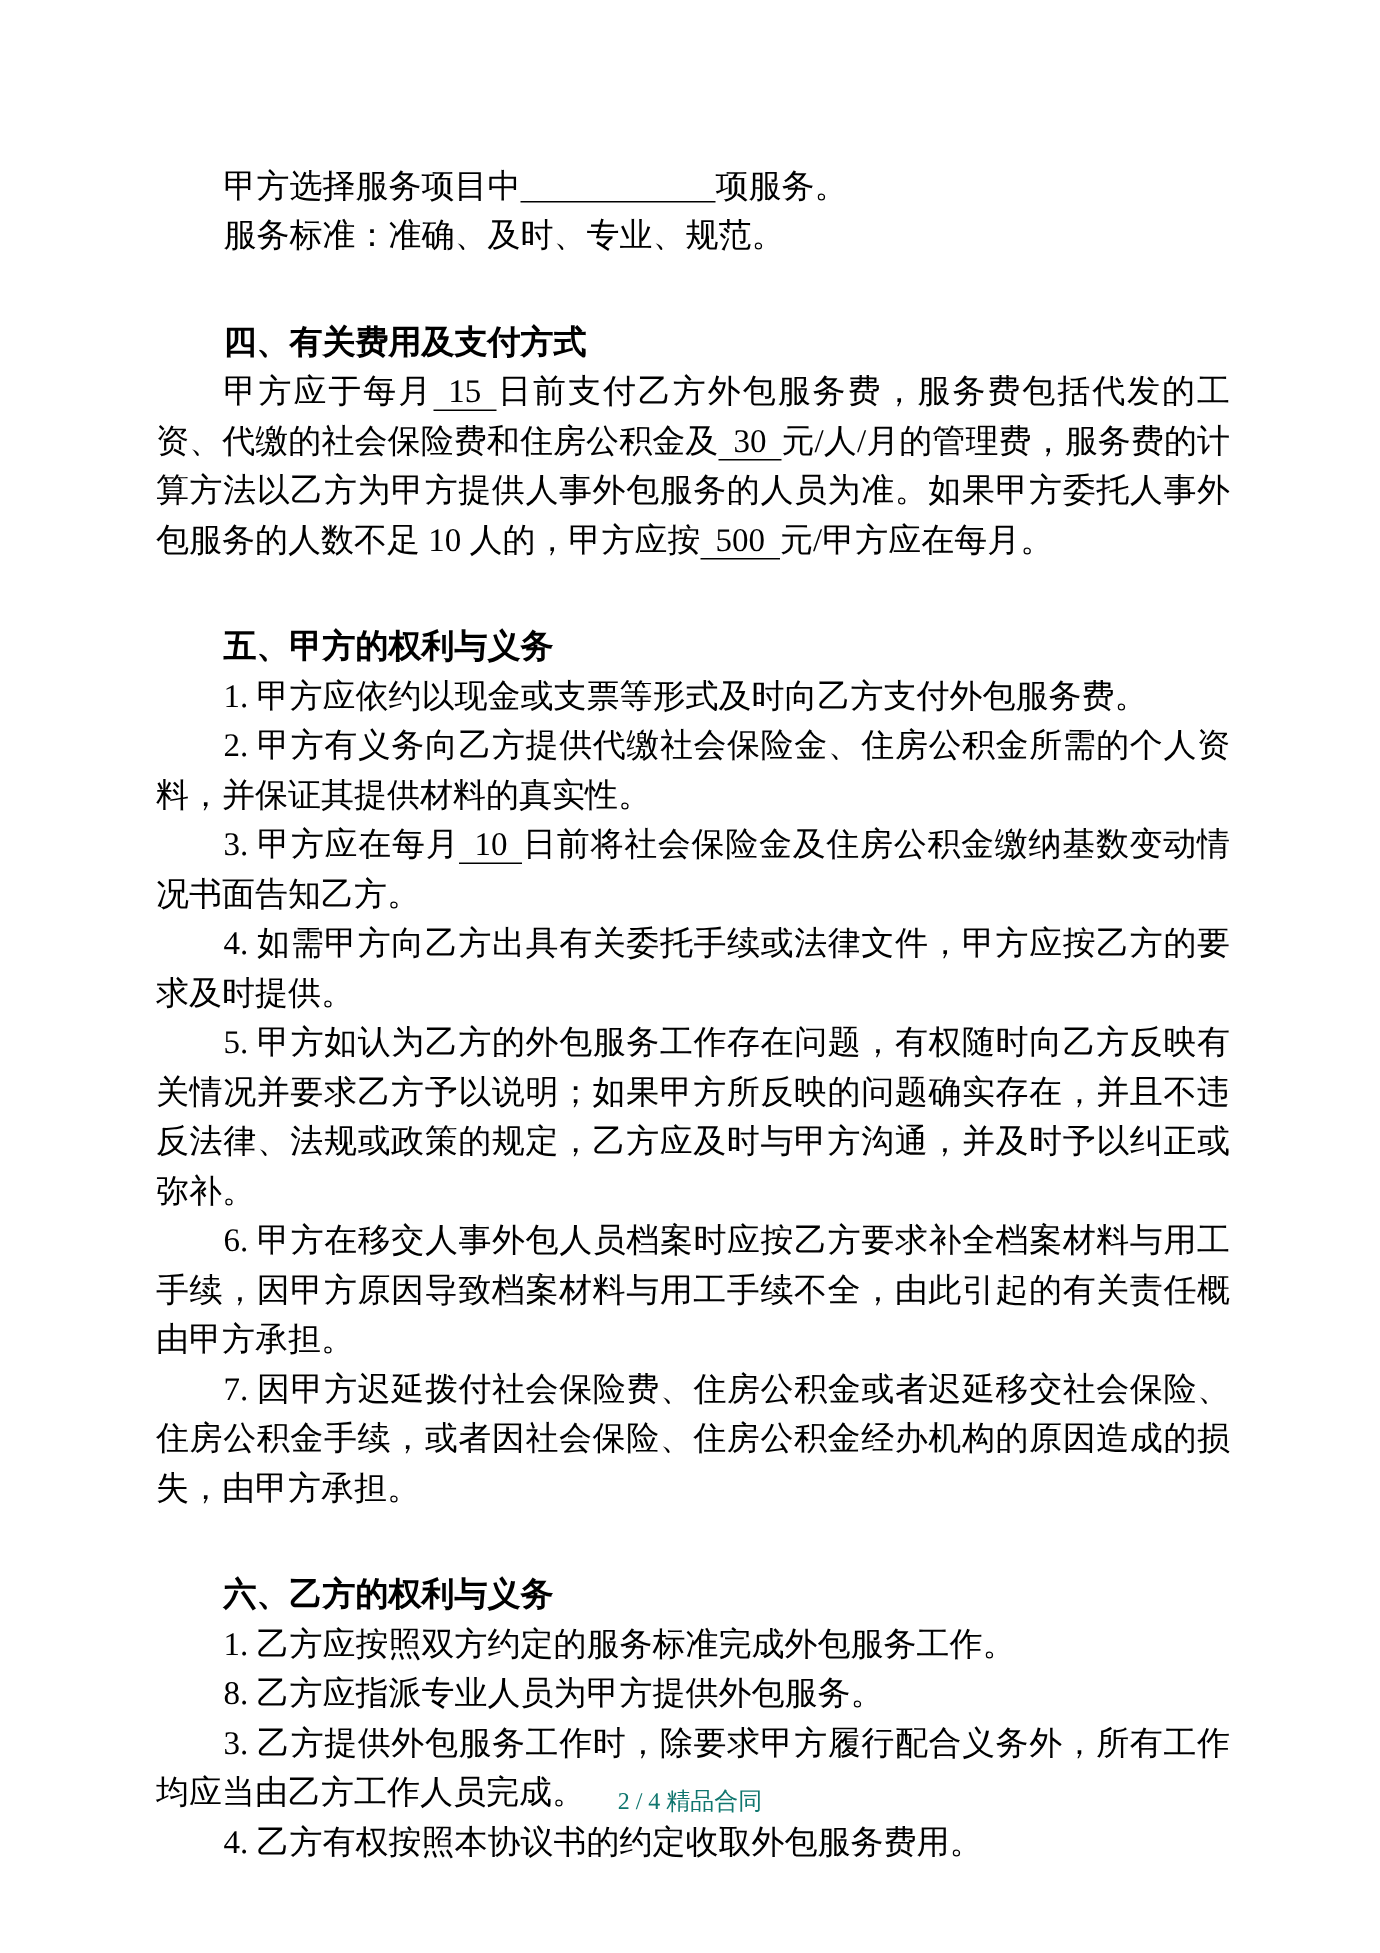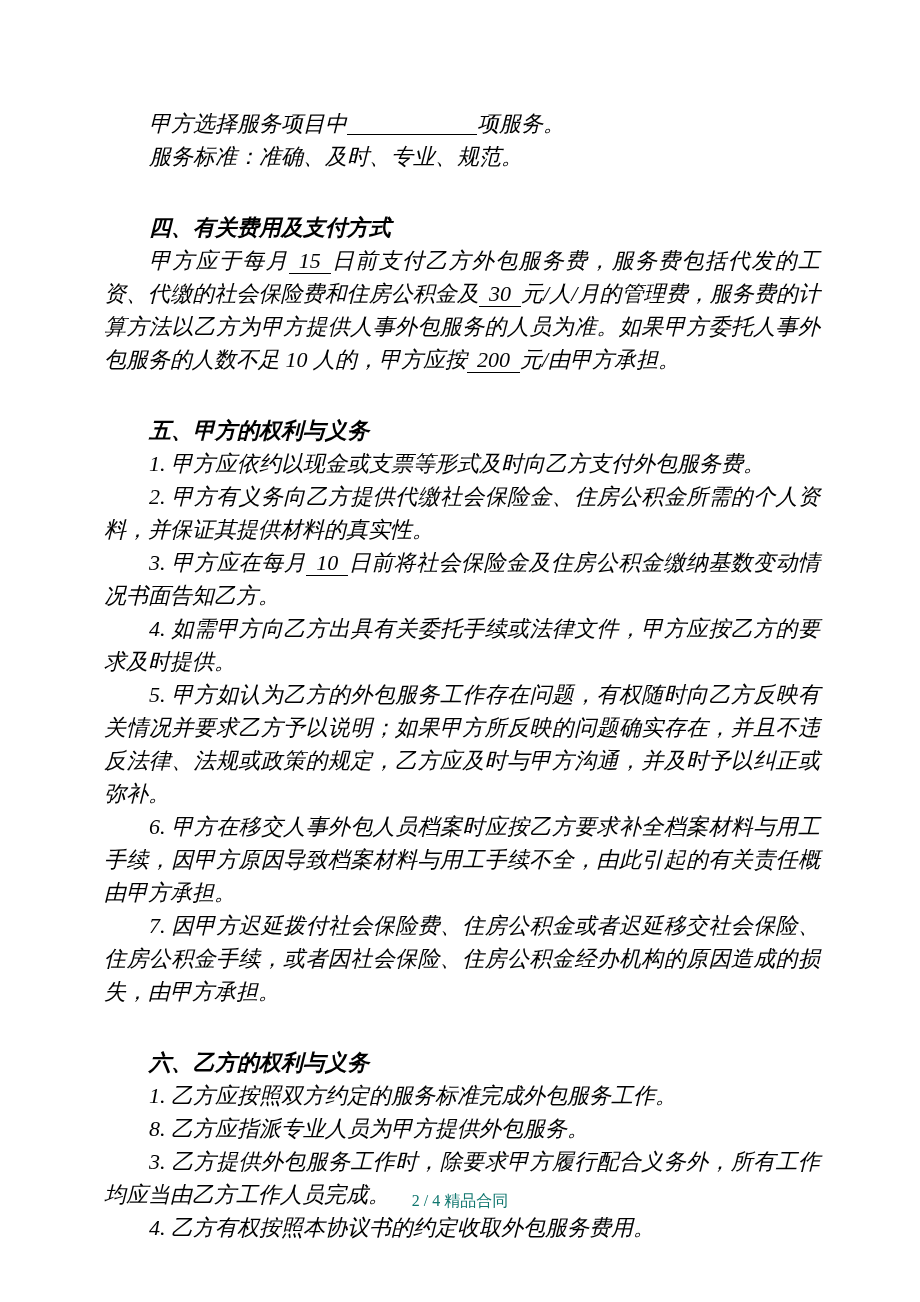--- a/index.html
+++ b/index.html
@@ -23,21 +23,20 @@
     top: 107px;
     width: 716px;
     font-size: 22px;
     line-height: 33px;
     text-align: justify;
   }
   .doc p {
     margin: 0;
     padding: 0;
     text-indent: 45px;
-    font-style: italic;
   }
   .doc p.heading {
     font-weight: bold;
     margin-top: 38px;
   }
   .u {
     border-bottom: 1.5px solid #000;
     padding: 0 10px;
     white-space: nowrap;
   }
@@ -58,21 +57,21 @@
   }
 </style>
 </head>
 <body>
 
 <div class="page">
   <div class="doc">
       <p><span>甲方选择服务项目中</span><span class="blank" style="width: 130px;"></span><span>项服务。</span></p>
       <p><span>服务标准：准确、及时、专业、规范。</span></p>
       <p class="heading"><span>四、有关费用及支付方式</span></p>
-      <p><span>甲方应于每月</span><span class="u">15</span><span>日前支付乙方外包服务费，服务费包括代发的工资、代缴的社会保险费和住房公积金及</span><span class="u">30</span><span>元/人/月的管理费，服务费的计算方法以乙方为甲方提供人事外包服务的人员为准。如果甲方委托人事外包服务的人数不足 10 人的，甲方应按</span><span class="u">200</span><span>元/由甲方承担。</span></p>
+      <p><span>甲方应于每月</span><span class="u">15</span><span>日前支付乙方外包服务费，服务费包括代发的工资、代缴的社会保险费和住房公积金及</span><span class="u">30</span><span>元/人/月的管理费，服务费的计算方法以乙方为甲方提供人事外包服务的人员为准。如果甲方委托人事外包服务的人数不足 10 人的，甲方应按</span><span class="u">500</span><span>元/甲方应在每月。</span></p>
       <p class="heading"><span>五、甲方的权利与义务</span></p>
       <p><span>1. 甲方应依约以现金或支票等形式及时向乙方支付外包服务费。</span></p>
       <p><span>2. 甲方有义务向乙方提供代缴社会保险金、住房公积金所需的个人资料，并保证其提供材料的真实性。</span></p>
       <p><span>3. 甲方应在每月</span><span class="u">10</span><span>日前将社会保险金及住房公积金缴纳基数变动情况书面告知乙方。</span></p>
       <p><span>4. 如需甲方向乙方出具有关委托手续或法律文件，甲方应按乙方的要求及时提供。</span></p>
       <p><span>5. 甲方如认为乙方的外包服务工作存在问题，有权随时向乙方反映有关情况并要求乙方予以说明；如果甲方所反映的问题确实存在，并且不违反法律、法规或政策的规定，乙方应及时与甲方沟通，并及时予以纠正或弥补。</span></p>
       <p><span>6. 甲方在移交人事外包人员档案时应按乙方要求补全档案材料与用工手续，因甲方原因导致档案材料与用工手续不全，由此引起的有关责任概由甲方承担。</span></p>
       <p><span>7. 因甲方迟延拨付社会保险费、住房公积金或者迟延移交社会保险、住房公积金手续，或者因社会保险、住房公积金经办机构的原因造成的损失，由甲方承担。</span></p>
       <p class="heading"><span>六、乙方的权利与义务</span></p>
       <p><span>1. 乙方应按照双方约定的服务标准完成外包服务工作。</span></p>

